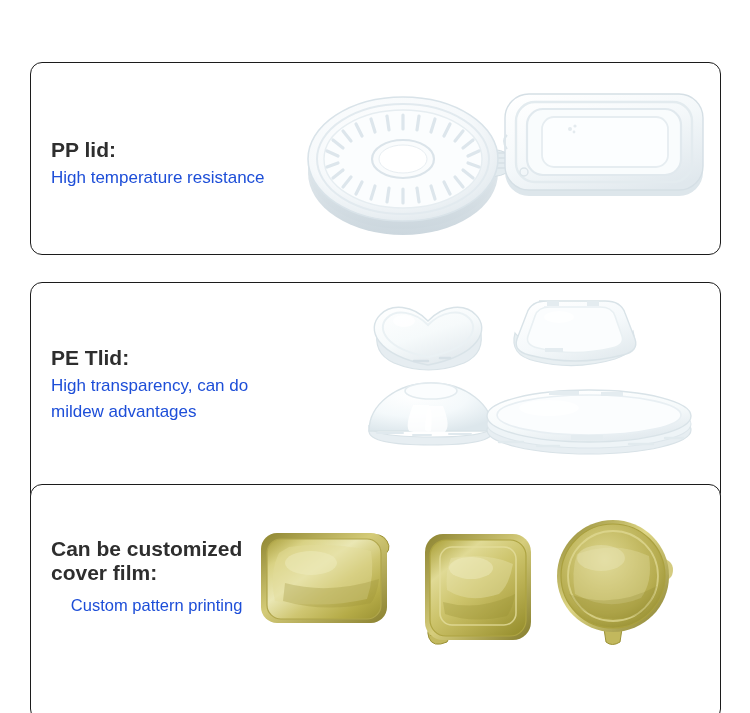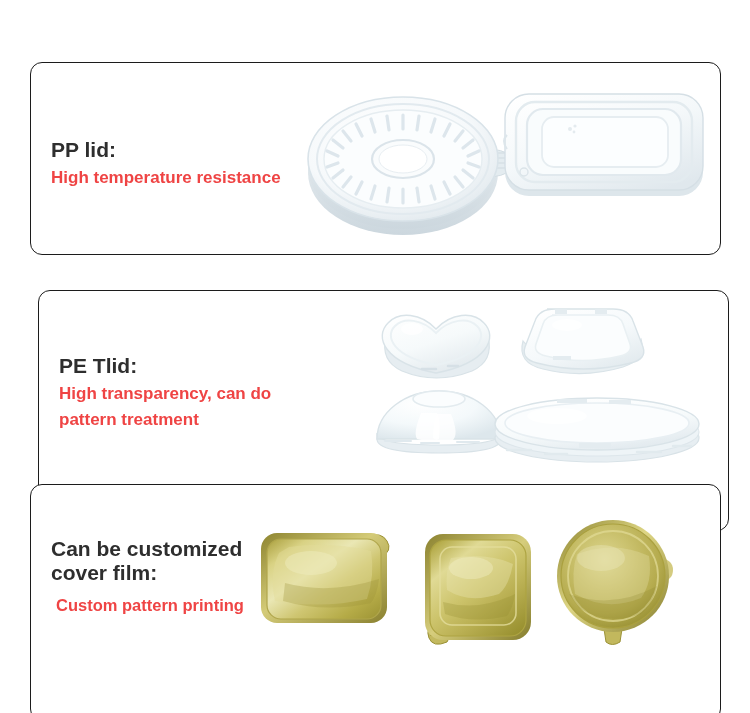--- a/index.html
+++ b/index.html
@@ -26,39 +26,39 @@
   .card {
     position: absolute;
     left: 30px;
     width: 691px;
     border: 1.4px solid #1c1c1c;
     border-radius: 12px;
     background: #fff;
     overflow: hidden;
   }
   #card-pp { top: 62px;  height: 193px; }
-  #card-pe { top: 290px; height: 241px; margin-left: 8px; }
+  #card-pe { top: 282px; height: 241px; }
   #card-cf { top: 484px; height: 237px; }
 
   .card-text {
     position: absolute;
     left: 20px;
     z-index: 4;
   }
   .card-heading {
     font-size: 21px;
     font-weight: bold;
     color: #2e2e2e;
     line-height: 1.12;
     white-space: pre-line;
   }
   .card-sub {
     font-size: 17px;
-    font-weight: bold;
-    color: #ef4444;
+    font-weight: normal;
+    color: #1d4ed8;
     line-height: 1.55;
     white-space: pre-line;
     margin-top: 3px;
   }
   #pp-text { top: 75px; }
   #pe-text { top: 63px; }
   #cf-text { top: 52px; }
   #cf-text .card-sub { margin-top: 9px; padding-left: 5px; font-size: 16.5px; text-align: right; }
 
   
@@ -180,21 +180,21 @@
         <path d="M8 60 q-6 6 0 14" fill="none" stroke="#dde6eb" stroke-width="2"></path>
       </svg>
     </div>
   </div>
 
   <div class="card" id="card-pe">
 
     <div class="card-text" id="pe-text">
       <div class="card-heading">PE Tlid:</div>
       <div class="card-sub">High transparency, can do
-pattern treatment</div>
+mildew advantages</div>
     </div>
 
     <div class="art" id="pe-heart-lid">
       <svg width="140" height="90" viewBox="0 0 140 90">
         <defs>
           <linearGradient id="peHeartG" x1="0" y1="0" x2="0.6" y2="1">
             <stop offset="0%" stop-color="#ffffff"></stop>
             <stop offset="55%" stop-color="#f6fafb"></stop>
             <stop offset="100%" stop-color="#e3eaee"></stop>
           </linearGradient>

